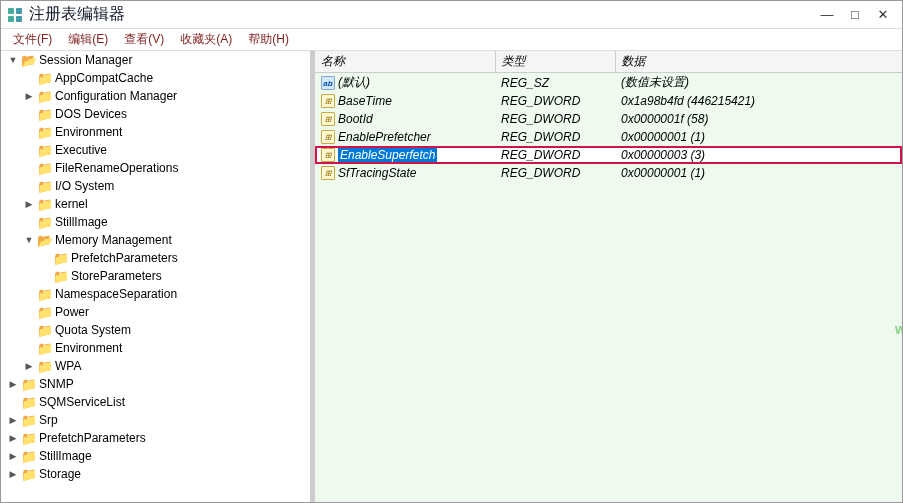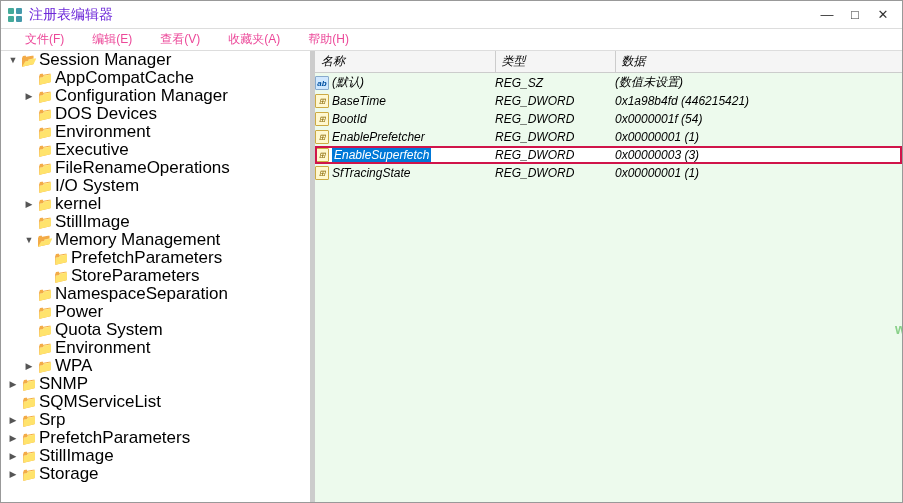--- a/index.html
+++ b/index.html
@@ -32,22 +32,22 @@
     .title-bar-left {
       display: flex;
       align-items: center;
       gap: 6px;
     }
     .title-bar-icon {
       width: 16px;
       height: 16px;
     }
     .title-bar-text {
-      font-size: 14px;
-      color: #6d28d9;
+      font-size: 16px;
+      color: #0f172a;
     }
     .title-bar-buttons {
       display: flex;
       gap: 2px;
     }
     .tb-btn {
       width: 26px;
       height: 20px;
       border: none;
       background: transparent;
@@ -63,22 +63,21 @@
       display: flex;
       align-items: center;
       background: #fff;
       border-bottom: 1px solid #ddd;
       padding: 0 4px;
     }
     .menu-item {
       padding: 2px 8px;
       cursor: pointer;
       font-size: 12px;
-      color: #ec4899;
-      margin-left: 12px;
+      color: #7f1d1d;
     }
     .main-content {
       display: flex;
       flex: 1;
       overflow: hidden;
     }
     .tree-pane {
       width: 310px;
       min-width: 310px;
       border-right: 1px solid #ccc;
@@ -102,21 +101,21 @@
       color: #555;
       text-align: center;
     }
     .tree-item .folder-icon {
       width: 16px;
       min-width: 16px;
       margin-right: 2px;
       font-size: 13px;
     }
     .tree-item .label {
-      font-size: 17px;
+      font-size: 12px;
       text-align: right;
     }
     .right-pane {
       flex: 1;
       background: #edfaed;
       display: flex;
       flex-direction: column;
       overflow: hidden;
     }
     .watermark {
@@ -148,21 +147,21 @@
       text-align: left;
       font-weight: normal;
       font-size: 12px;
       height: 20px;
       position: sticky;
       top: 0;
       z-index: 1;
     }
     thead th:last-child { border-right: none; margin-top: 20px; }
     tbody td {
-      padding: 1px 0;
+      padding: 1px 6px;
       font-size: 12px;
       height: 18px;
       border-bottom: none;
       white-space: nowrap;
       overflow: hidden;
       text-overflow: ellipsis;
     }
     .col-name { width: 180px; }
     .col-type { width: 120px; }
     .col-data { width: auto; }
@@ -379,21 +378,21 @@
                 <td class="col-data">(数值未设置)</td>
               </tr>
               <tr>
                 <td class="col-name"><span class="reg-icon icon-grid">⊞</span><span>BaseTime</span></td>
                 <td class="col-type">REG_DWORD</td>
                 <td class="col-data">0x1a98b4fd (446215421)</td>
               </tr>
               <tr>
                 <td class="col-name"><span class="reg-icon icon-grid">⊞</span><span>BootId</span></td>
                 <td class="col-type">REG_DWORD</td>
-                <td class="col-data">0x0000001f (54)</td>
+                <td class="col-data">0x0000001f (58)</td>
               </tr>
               <tr>
                 <td class="col-name"><span class="reg-icon icon-grid">⊞</span><span>EnablePrefetcher</span></td>
                 <td class="col-type">REG_DWORD</td>
                 <td class="col-data">0x00000001 (1)</td>
               </tr>
               <tr style="outline: rgb(208, 20, 74) solid 2px; outline-offset: -2px; background: rgb(255, 255, 255); box-shadow: rgb(208, 20, 74) 0px 0px 0px 2px inset;">
                 <td class="col-name"><span class="reg-icon icon-grid">⊞</span><span style="background: rgb(0, 120, 215); color: rgb(255, 255, 255); padding: 0px 2px;">EnableSuperfetch</span></td>
                 <td class="col-type">REG_DWORD</td>
                 <td class="col-data">0x00000003 (3)</td>

